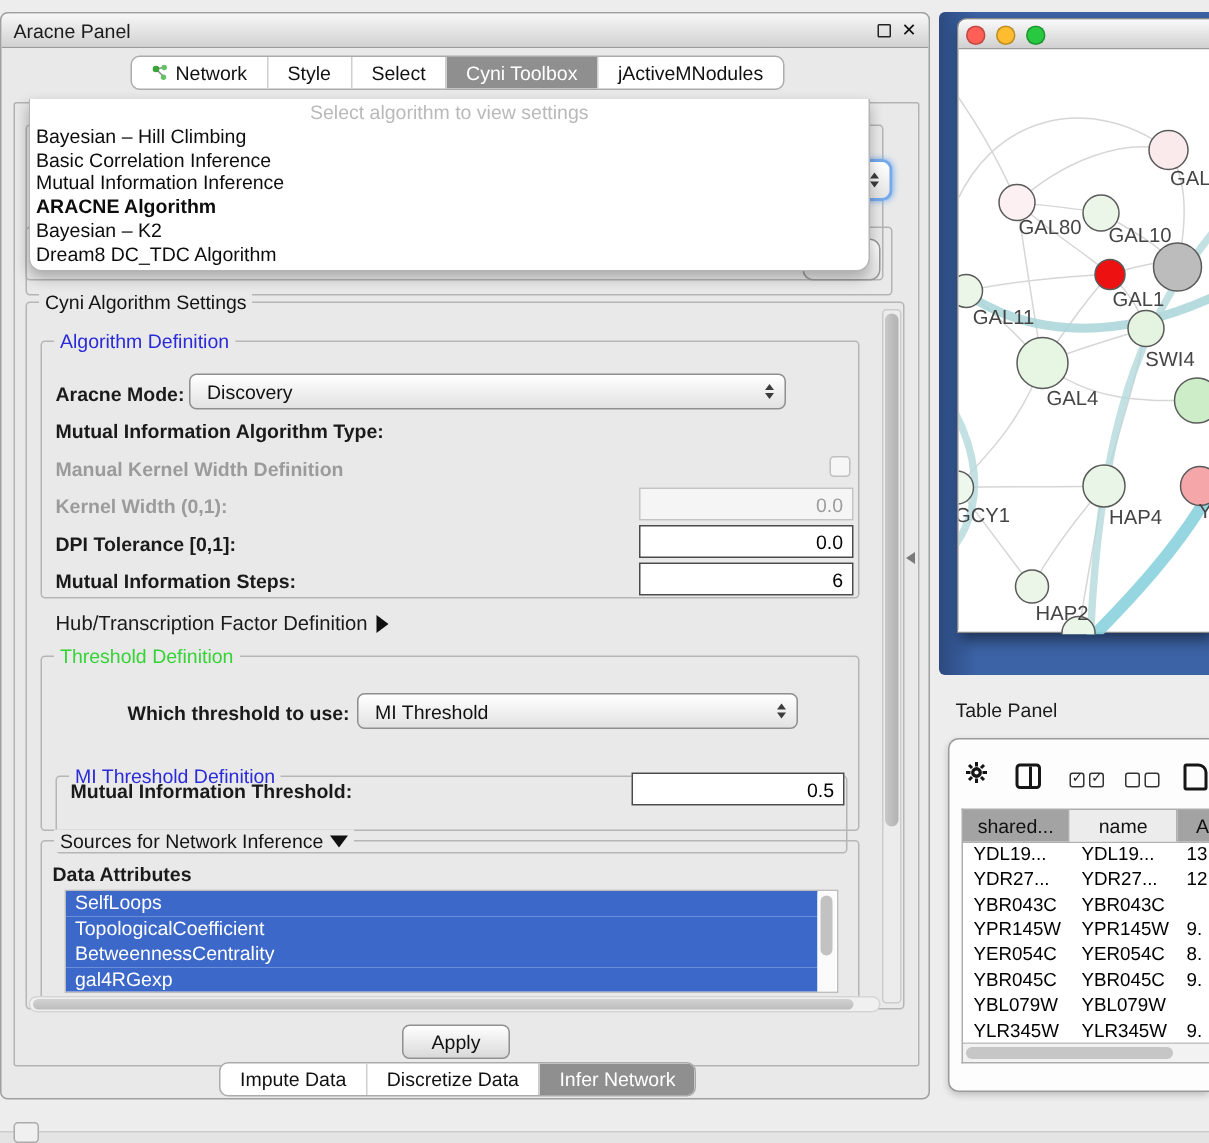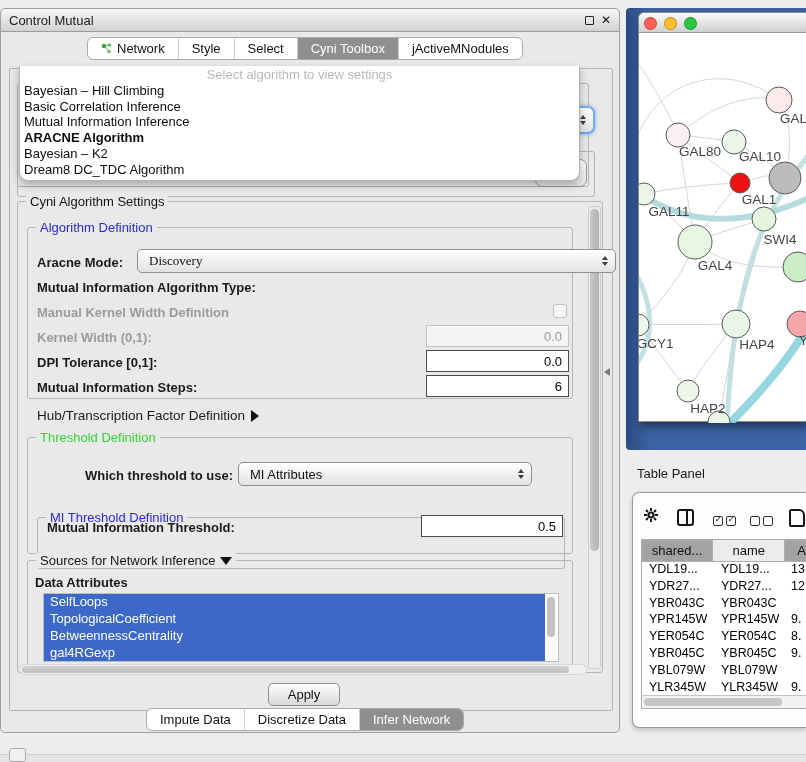--- a/index.html
+++ b/index.html
@@ -145,21 +145,21 @@
   .mini-btn { position:absolute; left:9px; top:748px; width:17px; height:14px; background:#f0f0f0; border:1px solid #ababab; border-radius:3px; }
 </style>
 </head>
 <body>
 
 <div id="app">
 
   <div id="control-panel">
 
     <div class="cp-titlebar">
-      <span class="cp-title">Control Mutual</span>
+      <span class="cp-title">Aracne Panel</span>
       <span class="cp-win-icons">
         <span class="float-box"></span>
         <span class="close-x">✕</span>
       </span>
     </div>
 
     <div class="tabstrip">
       <div class="tab">
         <svg width="11" height="11" viewBox="0 0 11 11">
           <line x1="3" y1="3" x2="8" y2="8" stroke="#8a8a8a" stroke-width="1"></line>
@@ -217,21 +217,21 @@
 
     <div class="set-vscroll">
         <div class="set-vthumb"></div>
       </div>
 
     <div class="fieldset" style="left:26px; top:218px; width:546px; height:172px;">
       <span class="legend blue">Algorithm Definition</span>
     </div>
 
     <span class="lbl" style="left:36px; top:246px;">Aracne Mode:</span>
-    <div class="combo" style="left:136px; top:240px; width:479px;font-family:Liberation Serif, serif;">
+    <div class="combo" style="left:125px; top:240px; width:398px;">
       <span>Discovery</span>
       <span class="steppers">
           <span class="tri-up"></span>
           <span class="tri-dn"></span>
         </span>
     </div>
 
     <span class="lbl" style="left:36px; top:271px;">Mutual Information Algorithm Type:</span>
 
     <span class="lbl dim" style="left:36px; top:296px;">Manual Kernel Width Definition</span>
@@ -249,21 +249,21 @@
     <span class="lbl normal" style="left:36px; top:399px; font-size:13.5px;">
       <span>Hub/Transcription Factor Definition</span><span class="tri-right"></span>
     </span>
 
     <div class="fieldset" style="left:26px; top:428px; width:546px; height:117px;">
       <span class="legend green">Threshold Definition</span>
     </div>
 
     <span class="lbl" style="left:84px; top:459px;">Which threshold to use:</span>
     <div class="combo" style="left:237px; top:453px; width:294px;">
-      <span>MI Attributes</span>
+      <span>MI Threshold</span>
       <span class="steppers">
           <span class="tri-up"></span>
           <span class="tri-dn"></span>
         </span>
     </div>
 
     <div class="fieldset" style="left:36px; top:508px; width:528px; height:52px;">
       <span class="legend blue">MI Threshold Definition</span>
     </div>
     <span class="lbl" style="left:46px; top:511px;">Mutual Information Threshold:</span>

